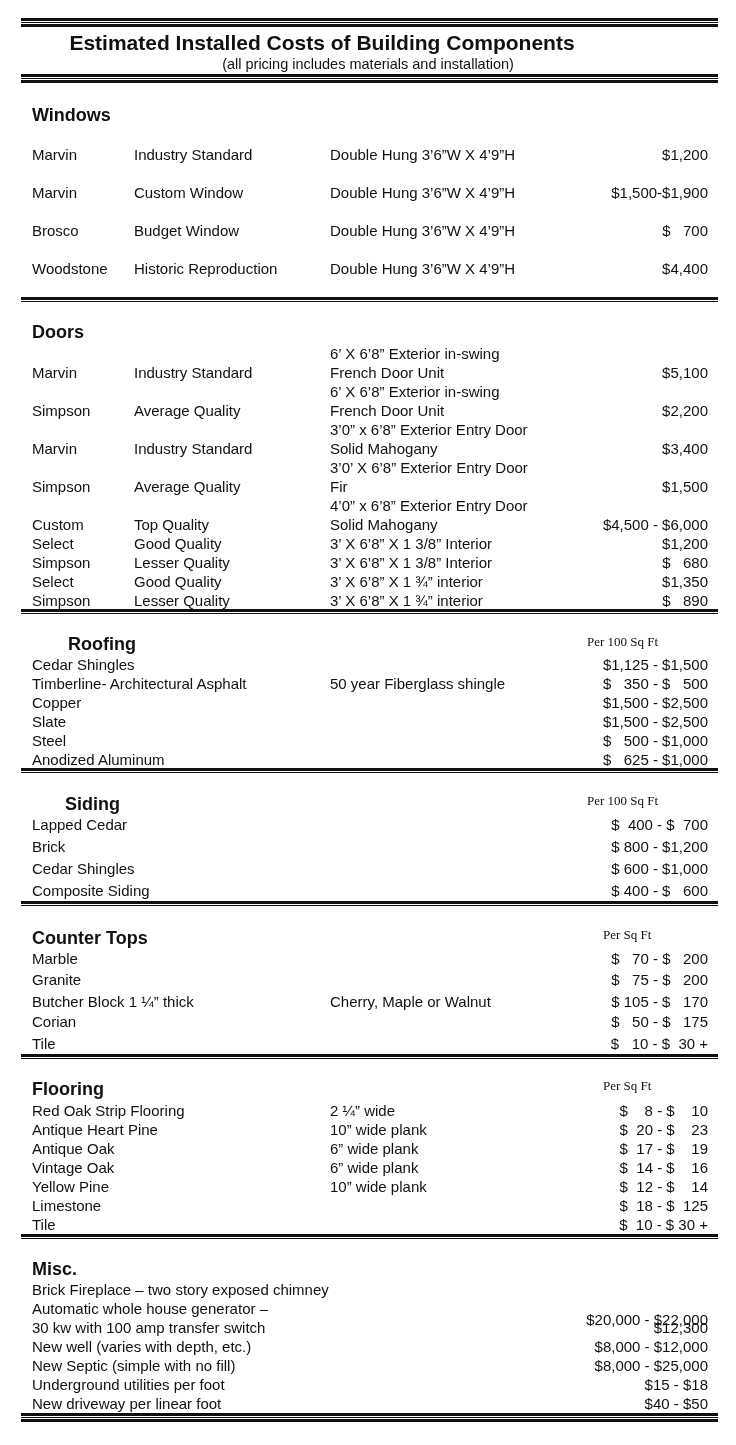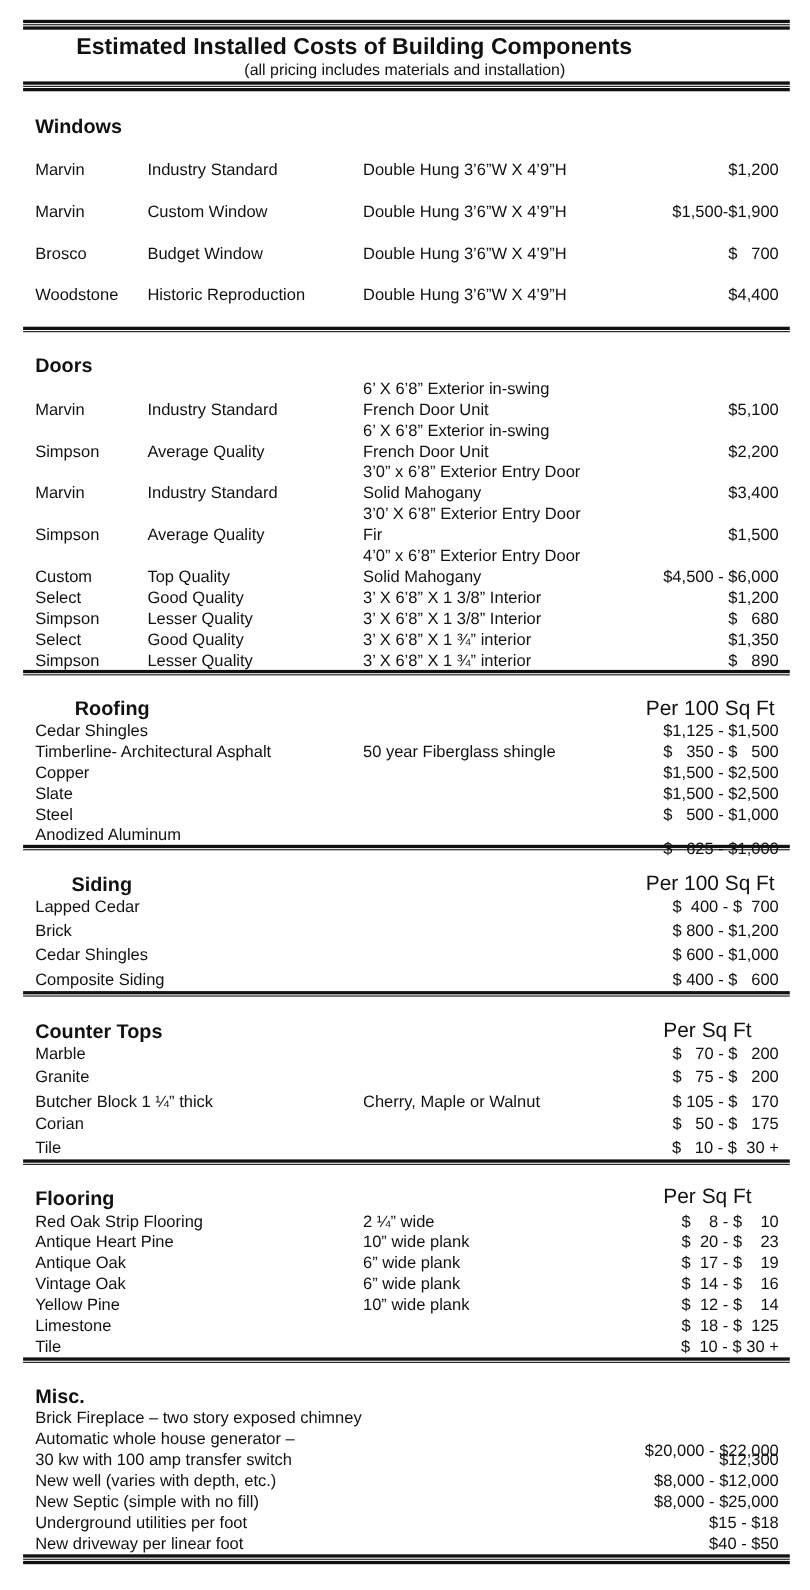--- a/index.html
+++ b/index.html
@@ -13,21 +13,21 @@
   .rule-triple::after { content: ""; position: absolute; left: 0; right: 0; top: 1px; height: 1px; background: #111; }
   .rule-double { height: 5px; border-top: 3px solid #111; border-bottom: 1px solid #111; box-sizing: border-box; }
   .title { left: 0; width: 644px; text-align: center; font-size: 21px; font-weight: bold; top: 31px; }
   .subtitle { left: 0; width: 736px; text-align: center; font-size: 14.5px; top: 56px; }
   .section-title { font-size: 18px; font-weight: bold; left: 32px; }
   .cell { font-size: 15px; }
   .c1 { left: 32px; }
   .c2 { left: 134px; }
   .c3 { left: 330px; }
   .price { right: 28px; text-align: right; }
-  .unit { font-size: 19px; }
+  .unit { font-size: 13px; font-family: Liberation Serif, serif; }
 </style>
 </head>
 <body>
 
 <div class="rule rule-triple" style="top:18px;"></div>
 <div class="abs title">Estimated Installed Costs of Building Components</div>
 <div class="abs subtitle">(all pricing includes materials and installation)</div>
 <div class="rule rule-triple" style="top:74px;"></div>
 
 <div>
@@ -143,21 +143,21 @@
   <div>
     <div class="abs cell c1" style="top:713px;">Slate</div>
     <div class="abs cell price" style="top:713px;">$1,500 - $2,500</div>
   </div>
   <div>
     <div class="abs cell c1" style="top:732px;">Steel</div>
     <div class="abs cell price" style="top:732px;">$   500 - $1,000</div>
   </div>
   <div>
     <div class="abs cell c1" style="top:751px;">Anodized Aluminum</div>
-    <div class="abs cell price" style="top:751px;margin-top:12px;">$   625 - $1,000</div>
+    <div class="abs cell price" style="top:751px;">$   625 - $1,000</div>
   </div>
 </div>
 <div class="rule rule-double" style="top:768px;"></div>
 
 <div>
   <div class="abs section-title" style="top:794px;margin-left:33px;">Siding</div>
   <div class="abs unit" style="top:793px; left:587px;">Per 100 Sq Ft</div>
   <div>
     <div class="abs cell c1" style="top:816px;">Lapped Cedar</div>
     <div class="abs cell price" style="top:816px;">$  400 - $  700</div>

